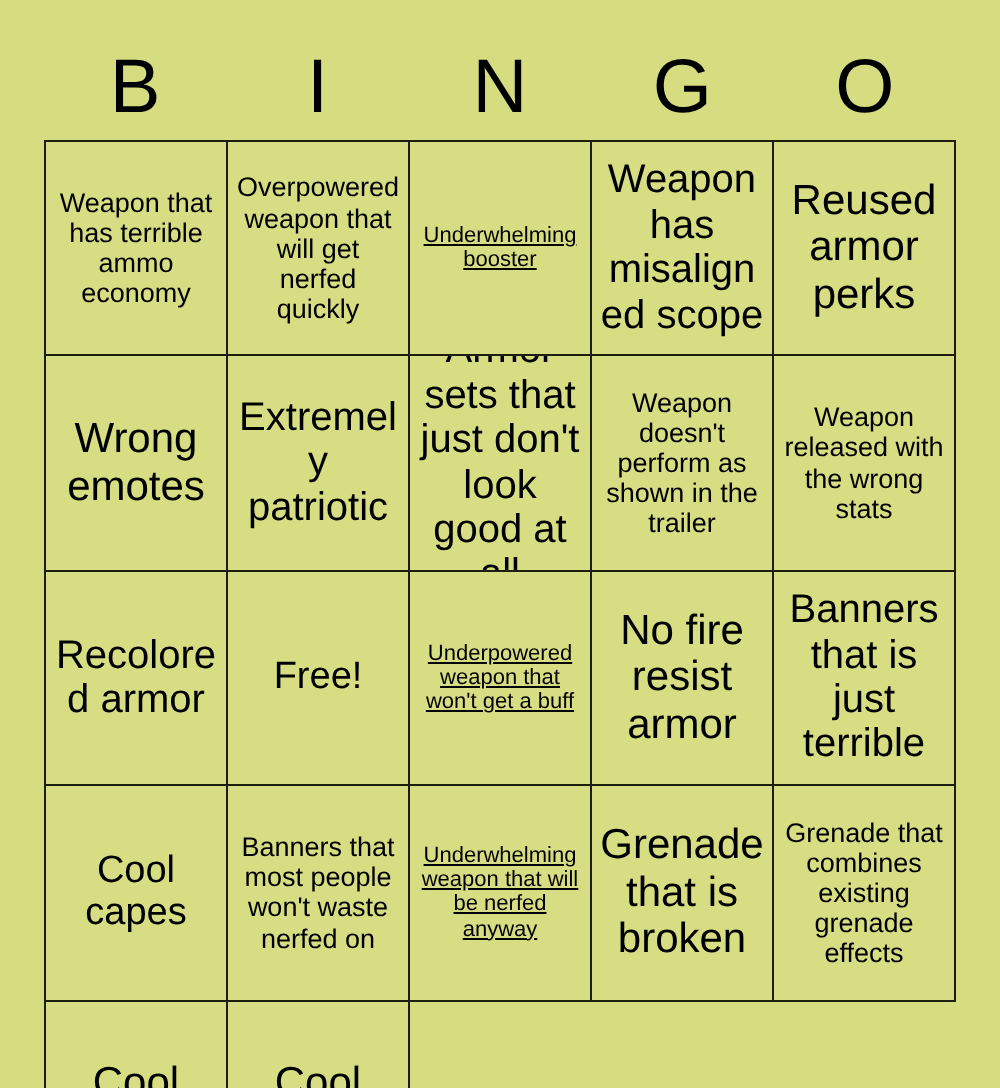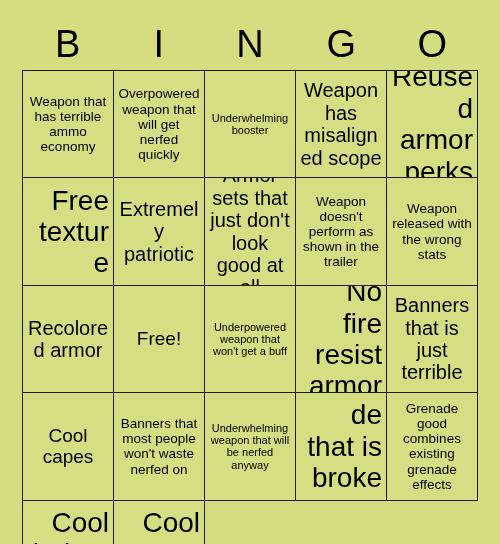--- a/index.html
+++ b/index.html
@@ -67,24 +67,24 @@
   }
   .cell-text {
     display: block;
     width: 100%;
     line-height: 1.12;
     word-wrap: break-word;
     color: #000000;
   }
   
   .fs-xl   { font-size: 19px; }
-  .fs-lg   { font-size: 28px; text-align: right; }
+  .fs-lg   { font-size: 21px; }
   .fs-md   { font-size: 20px; }
   .fs-sm   { font-size: 13.5px; }
-  .fs-xs   { font-size: 11px; }
+  .fs-xs   { font-size: 11px; text-decoration: underline; }
 </style>
 </head>
 <body>
 
 <div class="card">
 
   <div class="header-row">
     <div class="header-letter">B</div>
     <div class="header-letter">I</div>
     <div class="header-letter">N</div>
@@ -102,21 +102,21 @@
       <div class="cell">
         <span class="cell-text fs-xs">Underwhelming booster</span>
       </div>
       <div class="cell">
         <span class="cell-text fs-md">Weapon has misaligned scope</span>
       </div>
       <div class="cell">
         <span class="cell-text fs-lg">Reused armor perks</span>
       </div>
       <div class="cell">
-        <span class="cell-text fs-lg">Free texture</span>
+        <span class="cell-text fs-lg">Wrong emotes</span>
       </div>
       <div class="cell">
         <span class="cell-text fs-md">Extremely patriotic</span>
       </div>
       <div class="cell">
         <span class="cell-text fs-md">Armor sets that just don't look good at all</span>
       </div>
       <div class="cell">
         <span class="cell-text fs-sm">Weapon doesn't perform as shown in the trailer</span>
       </div>
@@ -144,21 +144,21 @@
       <div class="cell">
         <span class="cell-text fs-sm">Banners that most people won't waste nerfed on</span>
       </div>
       <div class="cell">
         <span class="cell-text fs-xs">Underwhelming weapon that will be nerfed anyway</span>
       </div>
       <div class="cell">
         <span class="cell-text fs-lg">Grenade that is broken</span>
       </div>
       <div class="cell">
-        <span class="cell-text fs-sm">Grenade good combines existing grenade effects</span>
+        <span class="cell-text fs-sm">Grenade that combines existing grenade effects</span>
       </div>
       <div class="cell">
         <span class="cell-text fs-lg">Cool helmets</span>
       </div>
       <div class="cell">
         <span class="cell-text fs-lg">Cool emotes</span>
       </div>
     </div>
 
 </div>

